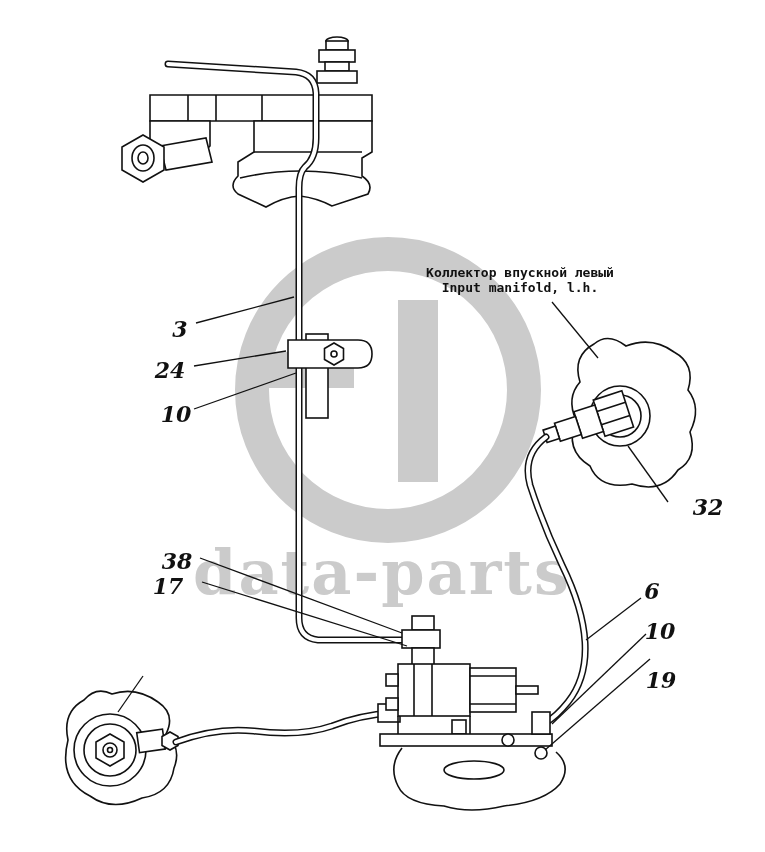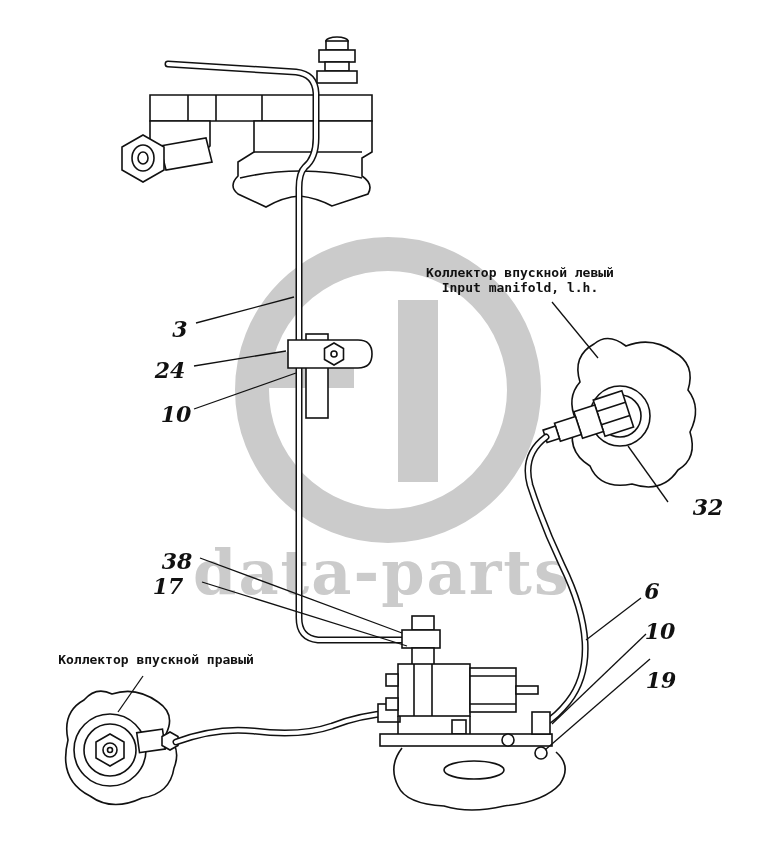--- a/index.html
+++ b/index.html
@@ -165,16 +165,15 @@
   <div class="callout" style="left:652px;top:591px;">6</div>
   <div class="callout" style="left:660px;top:631px;">10</div>
   <div class="callout" style="left:661px;top:680px;">19</div>
   <div class="callout" style="left:684px;top:507px;margin-left:24px;">32</div>
 
   <div class="biline" style="left:520px;top:280px;">
     <div>Коллектор впускной левый</div>
     <div>Input manifold, l.h.</div>
   </div>
   <div class="biline" style="left:156px;top:659px;">
-    <div>Коллектор впускной правый</div>
   </div>
 
 </div>
 
 </body></html>

